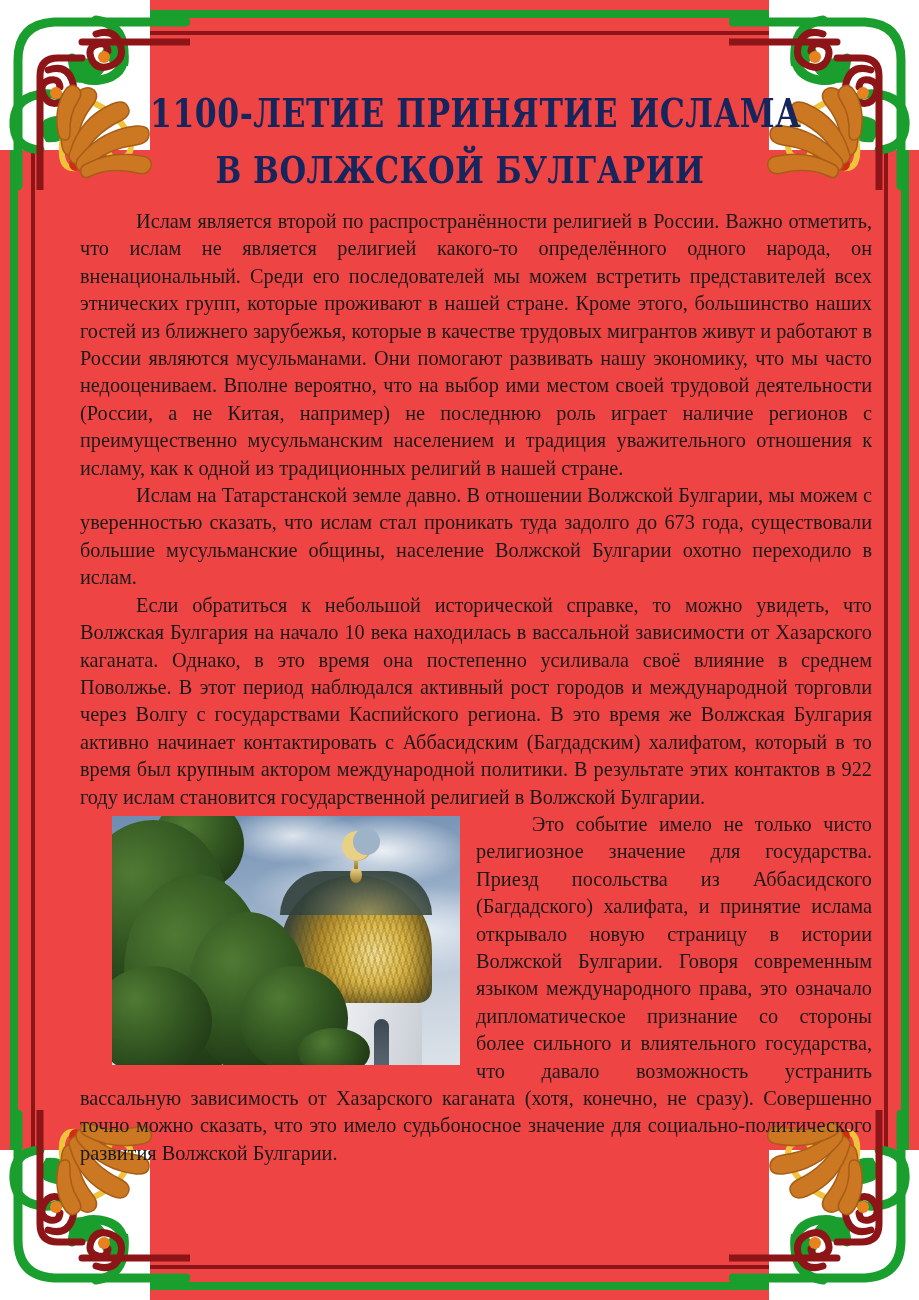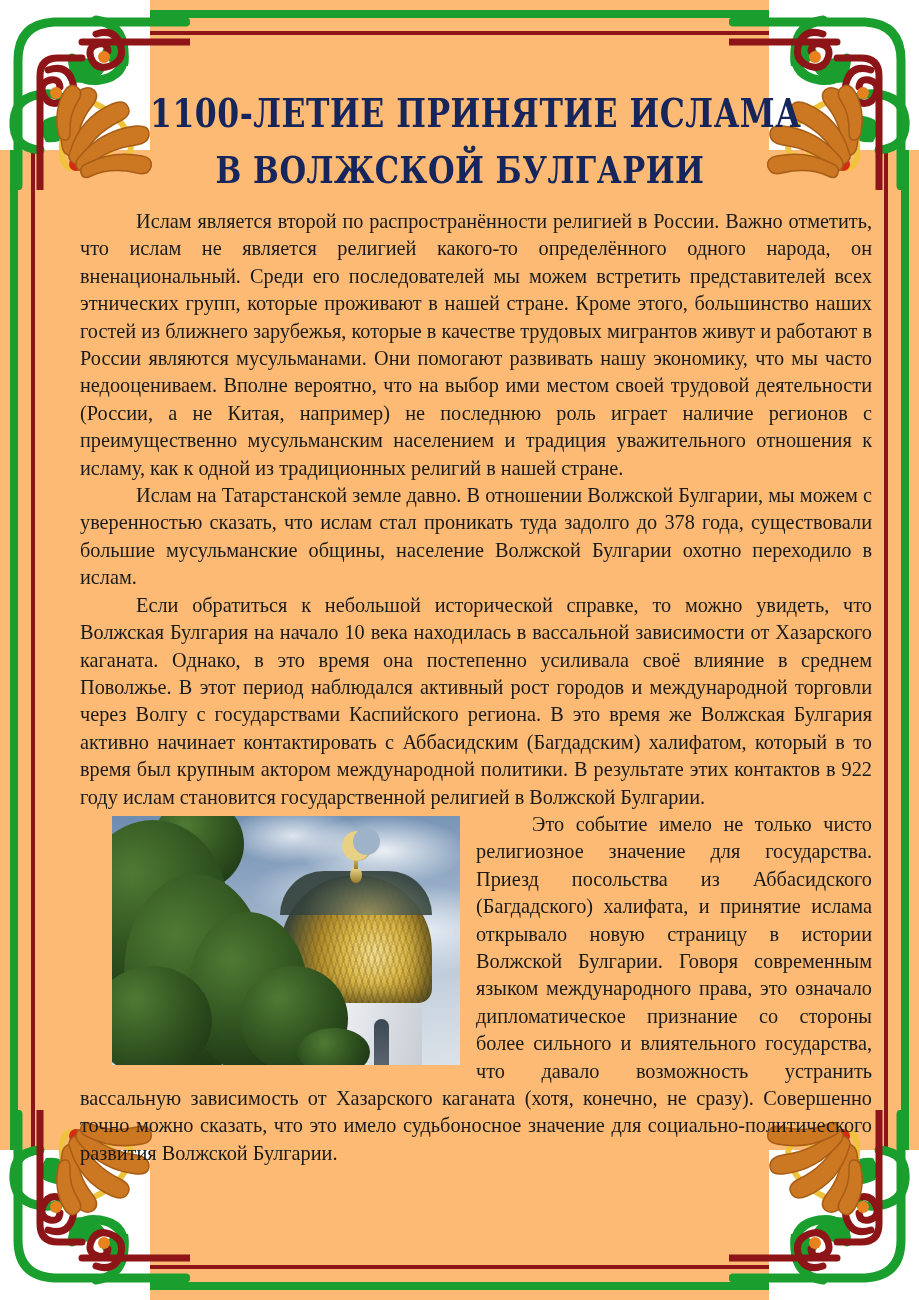--- a/index.html
+++ b/index.html
@@ -11,21 +11,21 @@
     width: 919px; height: 1300px;
     position: relative;
     overflow: hidden;
     font-family: "Liberation Serif", "DejaVu Serif", serif;
   }
 
   
   .page {
     position: absolute;
     inset: 0;
-    background: #fdba74;
+    background: #ef4444;
   }
 
   
   .frame-green {
     position: absolute;
     left: 10px; top: 10px;
     width: 899px; height: 1280px;
     border: 8px solid #1a9e2e;
     background: transparent;
   }
@@ -357,21 +357,21 @@
     </svg>
   </div>
 
   <div class="title-block">
     <div class="title-line l1">1100-ЛЕТИЕ ПРИНЯТИЕ ИСЛАМА</div>
     <div class="title-line l2">В ВОЛЖСКОЙ БУЛГАРИИ</div>
   </div>
 
   <div class="content">
     <p class="para">Ислам является второй по распространённости религией в России. Важно отметить, что ислам не является религией какого-то определённого одного народа, он вненациональный. Среди его последователей мы можем встретить представителей всех этнических групп, которые проживают в нашей стране. Кроме этого, большинство наших гостей из ближнего зарубежья, которые в качестве трудовых мигрантов живут и работают в России являются мусульманами. Они помогают развивать нашу экономику, что мы часто недооцениваем. Вполне вероятно, что на выбор ими местом своей трудовой деятельности (России, а не Китая, например) не последнюю роль играет наличие регионов с преимущественно мусульманским населением и традиция уважительного отношения к исламу, как к одной из традиционных религий в нашей стране.</p>
-    <p class="para">Ислам на Татарстанской земле давно. В отношении Волжской Булгарии, мы можем с уверенностью сказать, что ислам стал проникать туда задолго до 378 года, существовали большие мусульманские общины, население Волжской Булгарии охотно переходило в ислам.</p>
+    <p class="para">Ислам на Татарстанской земле давно. В отношении Волжской Булгарии, мы можем с уверенностью сказать, что ислам стал проникать туда задолго до 673 года, существовали большие мусульманские общины, население Волжской Булгарии охотно переходило в ислам.</p>
     <p class="para">Если обратиться к небольшой исторической справке, то можно увидеть, что Волжская Булгария на начало 10 века находилась в вассальной зависимости от Хазарского каганата. Однако, в это время она постепенно усиливала своё влияние в среднем Поволжье. В этот период наблюдался активный рост городов и международной торговли через Волгу с государствами Каспийского региона. В это время же Волжская Булгария активно начинает контактировать с Аббасидским (Багдадским) халифатом, который в то время был крупным актором международной политики. В результате этих контактов в 922 году ислам становится государственной религией в Волжской Булгарии.</p>
 
     <div class="photo">
       <div class="sky"></div>
       <div class="mosque-base"></div>
       <div class="cornice"></div>
       <div class="dome"></div>
       <div class="dome-top"></div>
       <div class="finial"></div>
       <div class="finial-rod"></div>

